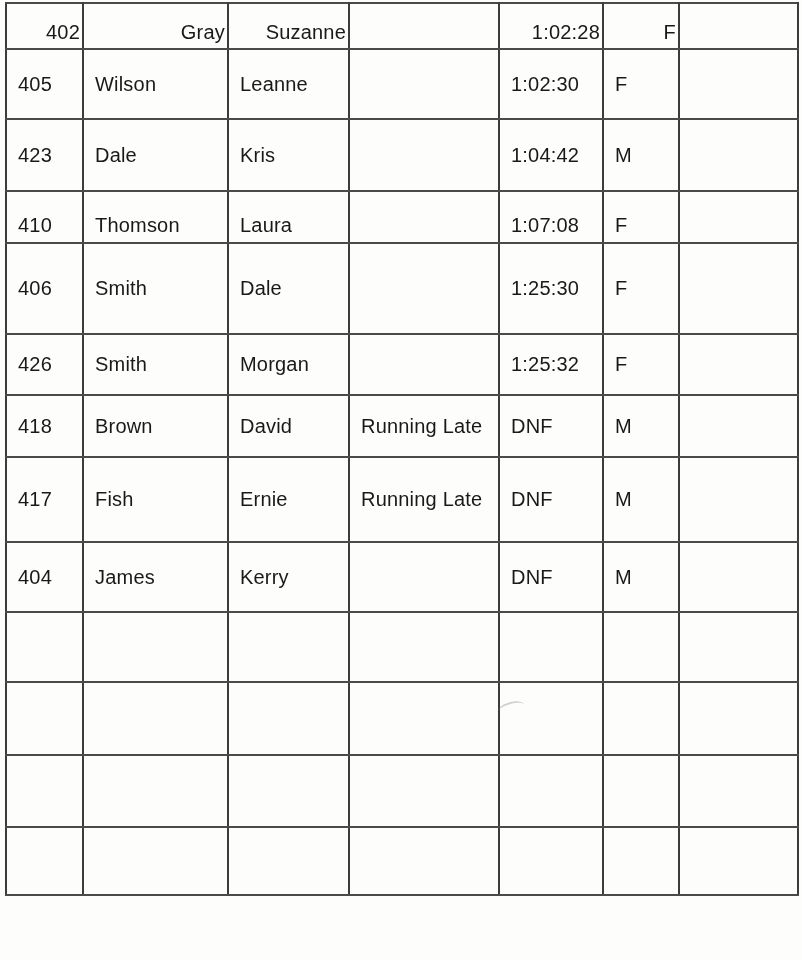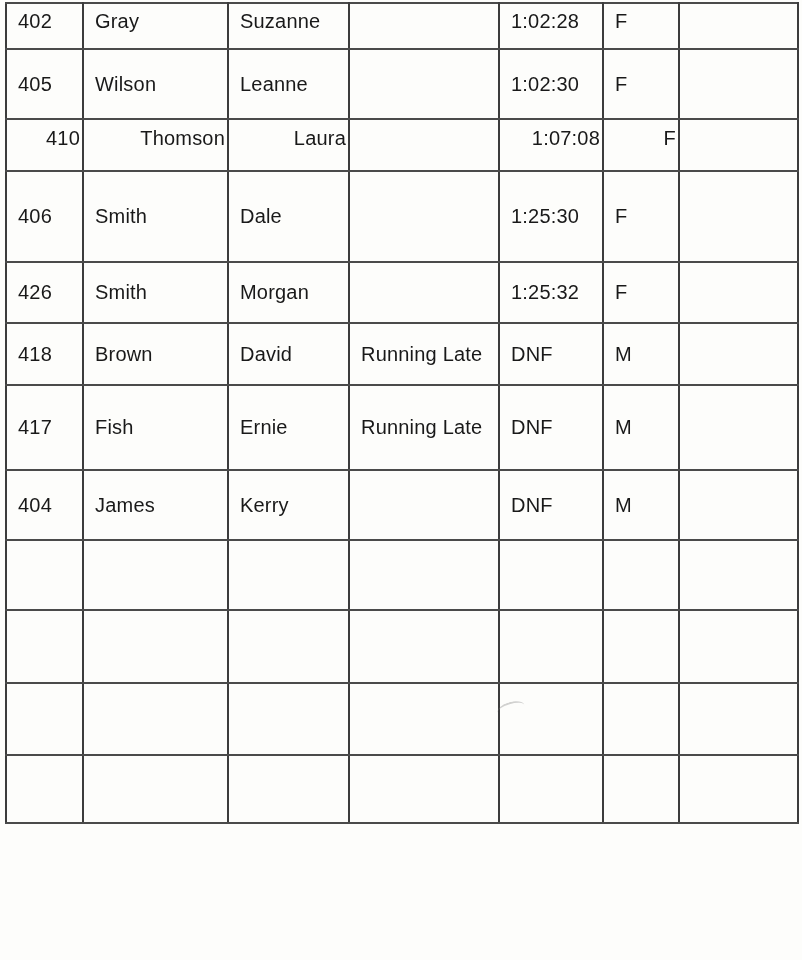--- a/index.html
+++ b/index.html
@@ -32,22 +32,22 @@
     border-top:2px solid var(--ink-line-h);
     border-bottom:2px solid var(--ink-line-h);
     font-size:20px;
     color:var(--ink-text);
     letter-spacing:0.2px;
     padding:0 2px 0 11px;
     vertical-align:middle;
     white-space:nowrap;
     overflow:hidden;
   }
-  tr.v-top td{vertical-align:top;padding-top:6px;}
-  tr.v-low td{vertical-align:bottom;padding-bottom:20px;text-align:right;}
+  tr.v-top td{vertical-align:top;padding-top:17px;text-align:right;}
+  tr.v-low td{vertical-align:bottom;padding-bottom:5px;}
   
   .smudge{
     position:absolute;
     left:497px;
     top:702px;
     width:28px;
     height:12px;
     border-top:2px solid rgba(125,125,125,0.35);
     border-radius:50%;
     transform:rotate(-16deg);
@@ -77,20 +77,29 @@
         <td>F</td>
         <td></td>
       </tr>
       <tr style="height:70px">
         <td>405</td>
         <td>Wilson</td>
         <td>Leanne</td>
         <td></td>
         <td>1:02:30</td>
         <td>F</td>
+        <td></td>
+      </tr>
+      <tr style="height:72px">
+        <td>423</td>
+        <td>Dale</td>
+        <td>Kris</td>
+        <td></td>
+        <td>1:04:42</td>
+        <td>M</td>
         <td></td>
       </tr>
       <tr class="v-low" style="height:52px">
         <td>410</td>
         <td>Thomson</td>
         <td>Laura</td>
         <td></td>
         <td>1:07:08</td>
         <td>F</td>
         <td></td>

